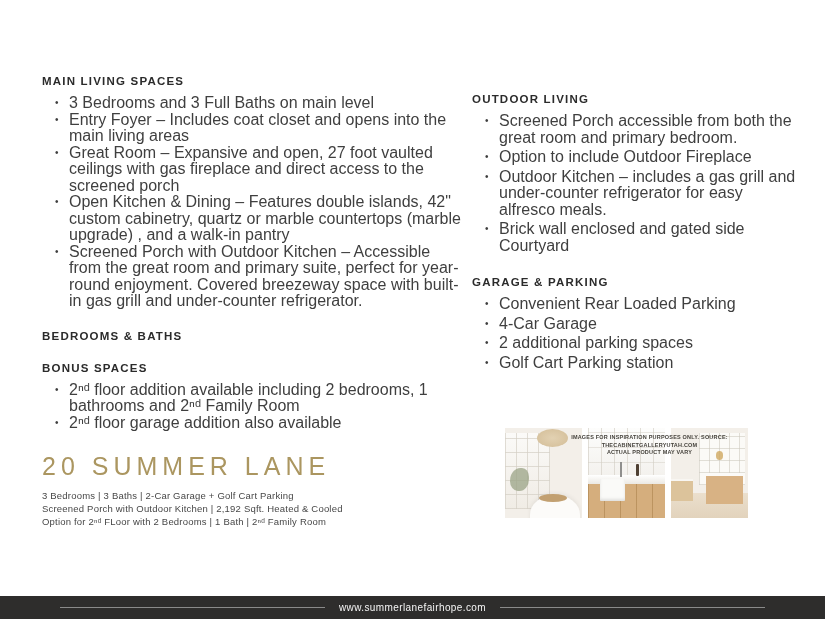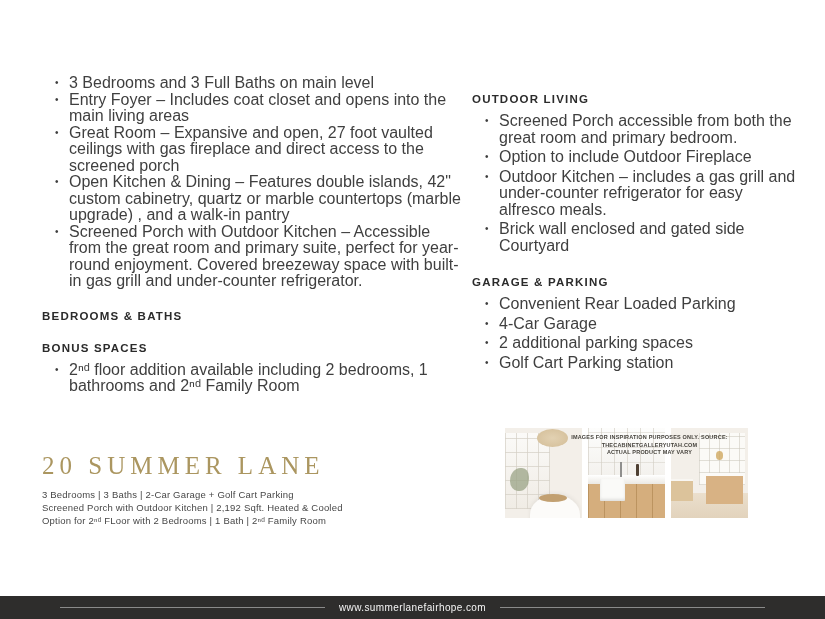--- a/index.html
+++ b/index.html
@@ -46,21 +46,20 @@
 
   
   .brand { position: absolute; left: 42px; top: 452px; width: 400px; }
   .brand-title {
     font-size: 25px;
     font-weight: 500;
     letter-spacing: 5px;
     color: #ab9660;
     margin: 0 0 8px 0;
     white-space: nowrap;
-    font-family: Liberation Serif, serif;
   }
   .brand-details div {
     font-size: 9.5px;
     line-height: 13px;
     color: #474747;
     letter-spacing: 0.2px;
   }
 
   
   .photos {
@@ -149,37 +148,39 @@
     color: #f5f5f5;
     white-space: nowrap;
   }
 </style>
 </head>
 <body>
 
 <div class="col-left">
 
   <section class="sec">
+    <h2 class="sec-title">MAIN LIVING SPACES</h2>
     <ul class="bullets">
       <li>3 Bedrooms and 3 Full Baths on main level</li>
       <li>Entry Foyer – Includes coat closet and opens into the main living areas</li>
       <li>Great Room – Expansive and open, 27 foot vaulted ceilings with gas fireplace and direct access to the screened porch</li>
       <li>Open Kitchen &amp; Dining – Features double islands, 42" custom cabinetry, quartz or marble countertops (marble upgrade) , and a walk-in pantry</li>
       <li>Screened Porch with Outdoor Kitchen – Accessible from the great room and primary suite, perfect for year-round enjoyment. Covered breezeway space with built-in gas grill and under-counter refrigerator.</li>
     </ul>
   </section>
 
   <section class="sec">
     <h2 class="sec-title">BEDROOMS &amp; BATHS</h2>
   </section>
 
   <section class="sec">
     <h2 class="sec-title">BONUS SPACES</h2>
     <ul class="bullets">
       <li>2ⁿᵈ floor addition available including 2 bedrooms, 1 bathrooms and 2ⁿᵈ Family Room</li>
+      <li>2ⁿᵈ floor garage addition also available</li>
     </ul>
   </section>
 
 </div>
 
 <div class="col-right">
 
   <section class="sec">
     <h2 class="sec-title">OUTDOOR LIVING</h2>
     <ul class="bullets">

